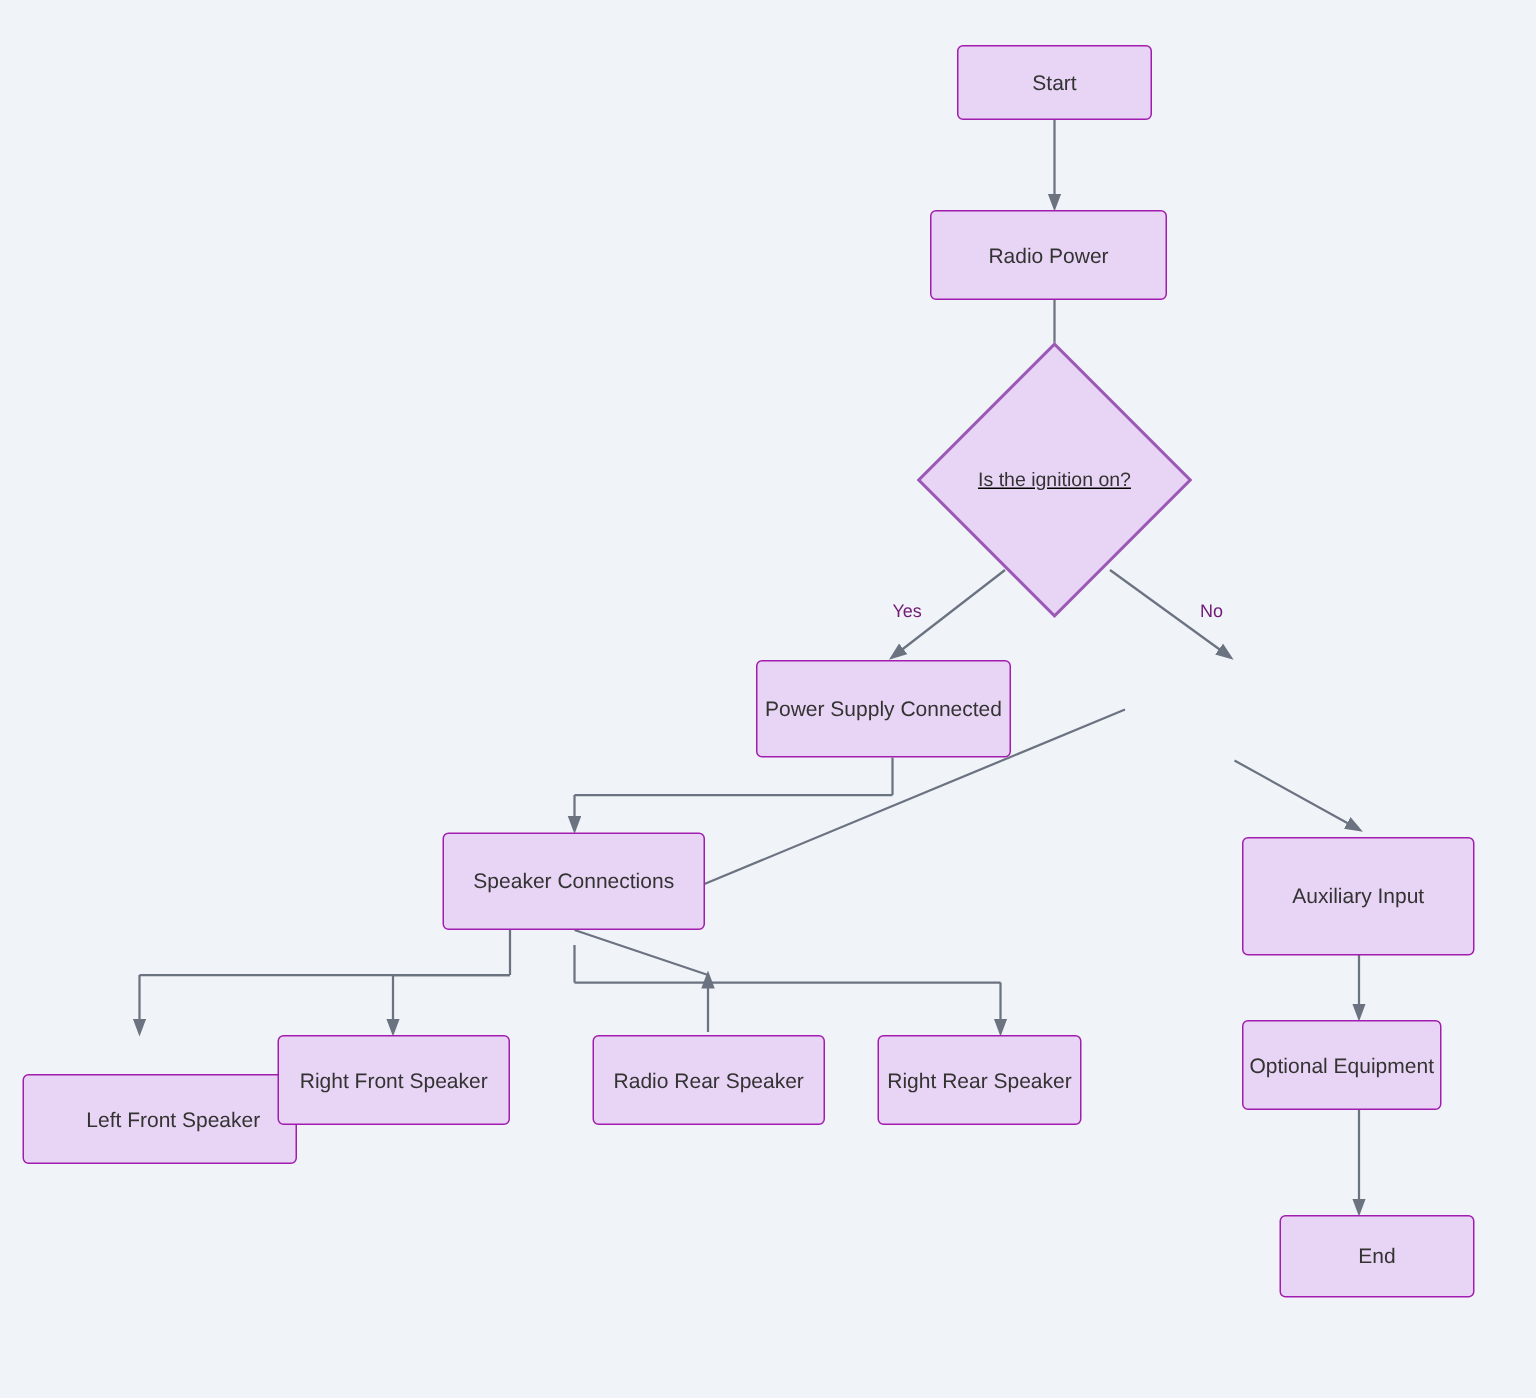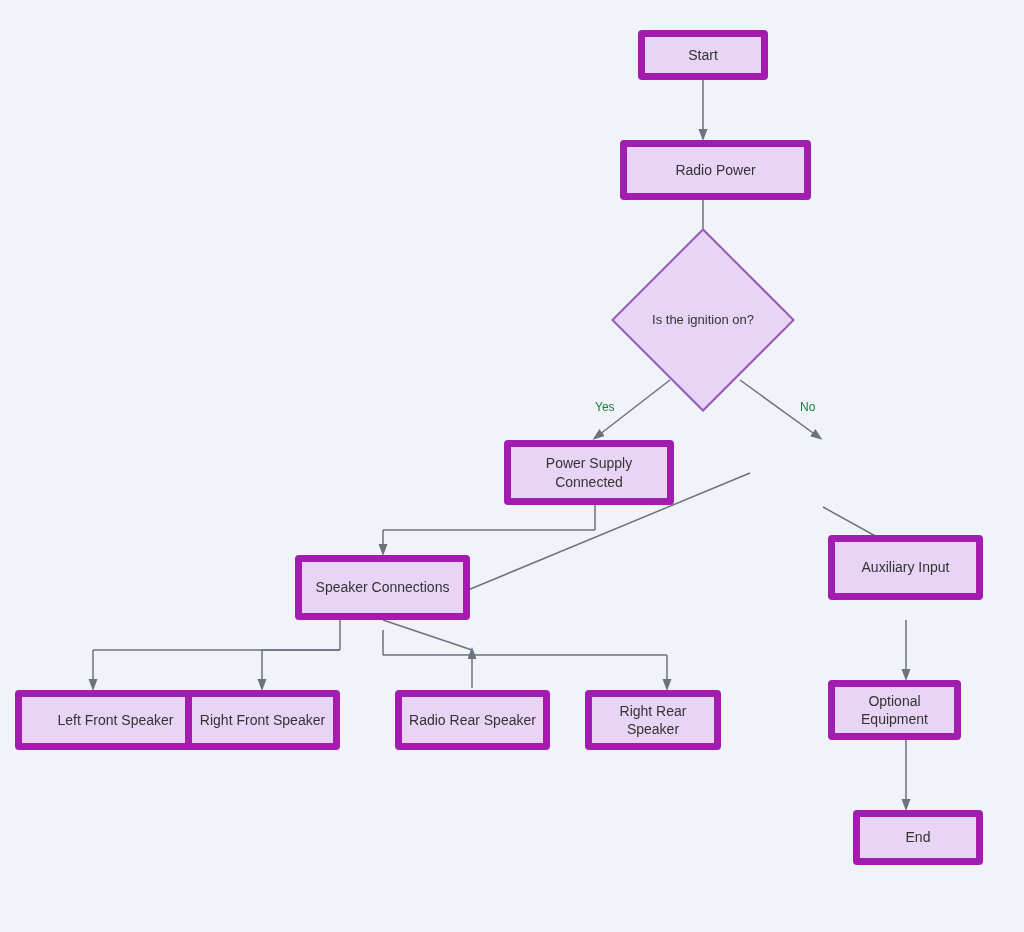--- a/index.html
+++ b/index.html
@@ -12,38 +12,39 @@
       position: relative;
     }
     .flowchart {
       position: relative;
       width: 1024px;
       height: 932px;
     }
     .node {
       position: absolute;
       background: #e8d5f5;
-      border: 7px solid #a21caf;
+      border: 1px solid #a21caf;
       border-radius: 4px;
       display: flex;
       align-items: center;
       justify-content: center;
       text-align: center;
       font-size: 14px;
       color: #333;
       line-height: 1.3;
     }
     .diamond {
       position: absolute;
       width: 130px;
       height: 130px;
       display: flex;
       align-items: center;
       justify-content: center;
       text-align: center;
+      text-decoration: underline;
     }
     .diamond-inner {
       position: absolute;
       width: 100%;
       height: 100%;
       background: #e8d5f5;
       border: 2px solid #9b59b6;
       transform: rotate(45deg);
     }
     .diamond-text {
@@ -57,21 +58,21 @@
       position: absolute;
       top: 0;
       left: 0;
       width: 1024px;
       height: 932px;
       pointer-events: none;
     }
     .label {
       position: absolute;
       font-size: 12px;
-      color: #15803d;
+      color: #701a75;
     }
   </style>
 </head>
 <body>
 
 <div class="flowchart">
   <svg class="arrows">
 
     <line x1="703" y1="80" x2="703" y2="138" stroke="#6b7280" stroke-width="1.5" marker-end="url(#arrow)"></line>
 
@@ -110,21 +111,21 @@
       <marker id="arrow" markerWidth="8" markerHeight="8" refX="6" refY="3" orient="auto">
         <path d="M0,0 L0,6 L8,3 z" fill="#6b7280"></path>
       </marker>
     </defs>
   </svg>
 
   <div class="node" style="left:638px; top:30px; width:130px; height:50px;">
     <span>Start</span>
   </div>
 
-  <div class="node" style="left:620px; top:140px; width:191px; height:60px;justify-content:center;">
+  <div class="node" style="left:620px; top:140px; width:158px; height:60px;justify-content:center;">
     <span>Radio Power</span>
   </div>
 
   <div class="diamond" style="left:638px; top:255px;">
     <div class="diamond-inner"></div>
     <span class="diamond-text">Is the ignition on?</span>
   </div>
 
   <div class="label" style="left:595px; top:400px;">
     <span>Yes</span>
@@ -136,25 +137,25 @@
 
   <div class="node" style="left:504px; top:440px; width:170px; height:65px;">
     <span>Power Supply Connected</span>
   </div>
 
 
   <div class="node" style="left:295px; top:555px; width:175px; height:65px;">
     <span>Speaker Connections</span>
   </div>
 
-  <div class="node" style="left:828px; top:535px; width:155px; height:65px;">
+  <div class="node" style="left:828px; top:558px; width:155px; height:79px;">
     <span>Auxiliary Input</span>
   </div>
 
-  <div class="node" style="left:15px; top:690px; width:183px; height:60px;padding-left:18px;">
+  <div class="node" style="left:15px; top:716px; width:183px; height:60px;padding-left:18px;">
     <span>Left Front Speaker</span>
   </div>
 
   <div class="node" style="left:185px; top:690px; width:155px; height:60px;">
     <span>Right Front Speaker</span>
   </div>
 
   <div class="node" style="left:395px; top:690px; width:155px; height:60px;">
     <span>Radio Rear Speaker</span>
   </div>

